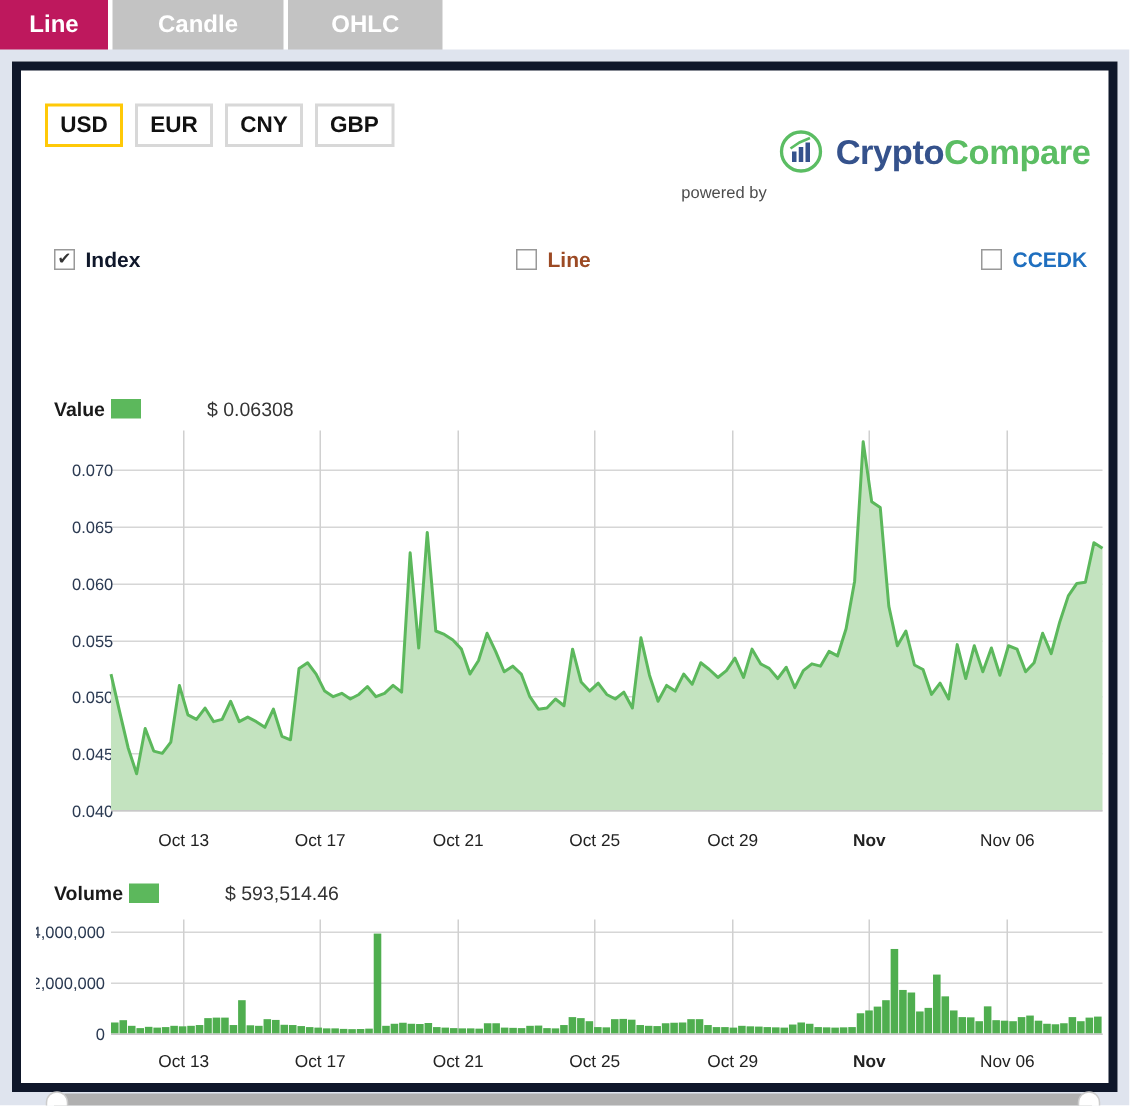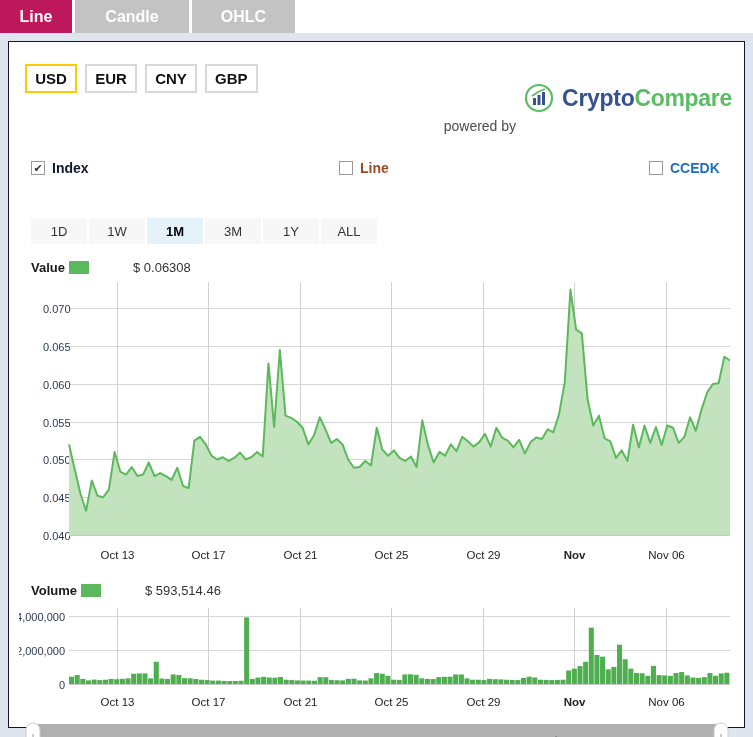--- a/index.html
+++ b/index.html
@@ -40,21 +40,21 @@
     position: absolute;
     left: 0; top: 33px;
     width: 753px; height: 704px;
     background: #dfe4ee;
     padding: 8px 8px 9px 8px;
   }
   .panel {
     position: relative;
     width: 737px; height: 687px;
     background: #ffffff;
-    border: 1px solid #0f172a;
+    border: 6px solid #0f172a;
   }
 
   
   .cur-row {
     position: absolute; left: 16px; top: 22px;
     display: flex; gap: 8px;
   }
   .cur-btn {
     min-width: 52px; height: 29px;
     padding: 0 8px;
@@ -65,21 +65,21 @@
     cursor: pointer; user-select: none;
   }
   .cur-btn.sel { border-color: #ffc907; }
 
   
   .brand {
     position: absolute; right: 12px; top: 24px;
     display: flex; align-items: center; gap: 8px;
   }
   .brand .pb {
-    font-size: 14px; color: #4c4c4c;
+    font-size: 11px; color: #4c4c4c;
     position: relative; top: 4px; margin-top: 48px;
   }
   .brand .logo-mark { display: block; }
   .brand .wordmark {
     font-size: 23px; font-weight: bold; letter-spacing: -0.3px;
   }
   .brand .w1 { color: #35528c; }
   .brand .w2 { color: #5bbd63; }
 
   
@@ -222,40 +222,20 @@
       <div class="exch e1">
         <span class="cbox"></span>
         <span class="exch-lbl" style="color:#9c4a24">Line</span>
       </div>
       <div class="exch e2">
         <span class="cbox"></span>
         <span class="exch-lbl" style="color:#1f6fbf">CCEDK</span>
       </div>
     </div>
 
-    <div class="range-row">
-      <div class="range-btn">
-            <span>1D</span>
-          </div>
-      <div class="range-btn">
-            <span>1W</span>
-          </div>
-      <div class="range-btn sel">
-            <span>1M</span>
-          </div>
-      <div class="range-btn">
-            <span>3M</span>
-          </div>
-      <div class="range-btn">
-            <span>1Y</span>
-          </div>
-      <div class="range-btn">
-            <span>ALL</span>
-          </div>
-    </div>
 
     <div class="legend l-value">
       <span class="lname">Value</span>
       <span class="swatch"></span>
       <span class="lval">$ 0.06308</span>
     </div>
 
     <div class="plot plot-price">
       <svg id="svg-price" width="716" height="290">
             <line x1="50" y1="255.5" x2="711" y2="255.5" class="gridline"></line>

